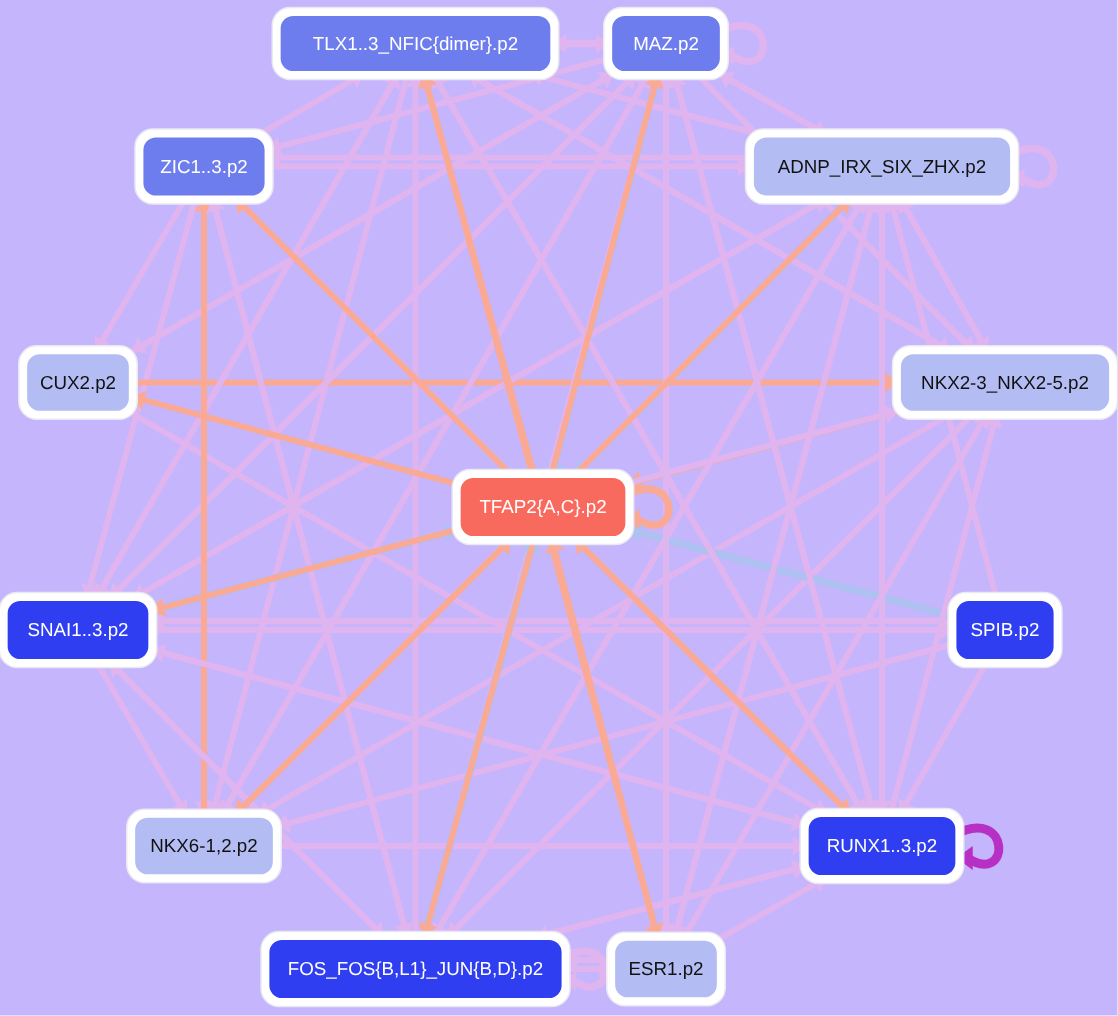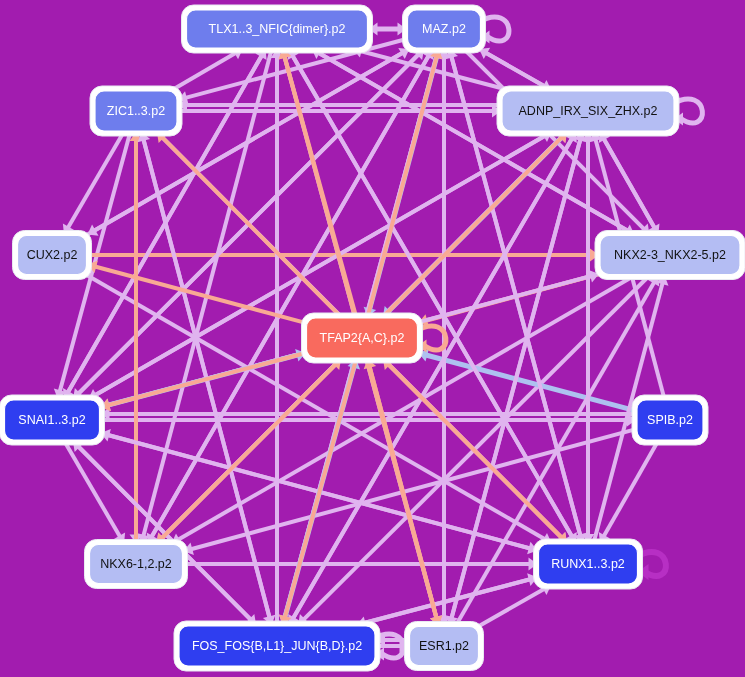--- a/index.html
+++ b/index.html
@@ -7,21 +7,21 @@
     padding: 0;
     background: #ffffff;
   }
   body {
     font-family: "Liberation Sans", sans-serif;
   }
   #canvas-wrap {
     position: relative;
     width: 745px;
     height: 677px;
-    background: #a21caf;
+    background: #c4b5fd;
     overflow: hidden;
   }
   svg#graph {
     position: absolute;
     top: 0;
     left: 0;
     width: 745px;
     height: 677px;
     display: block;
   }

